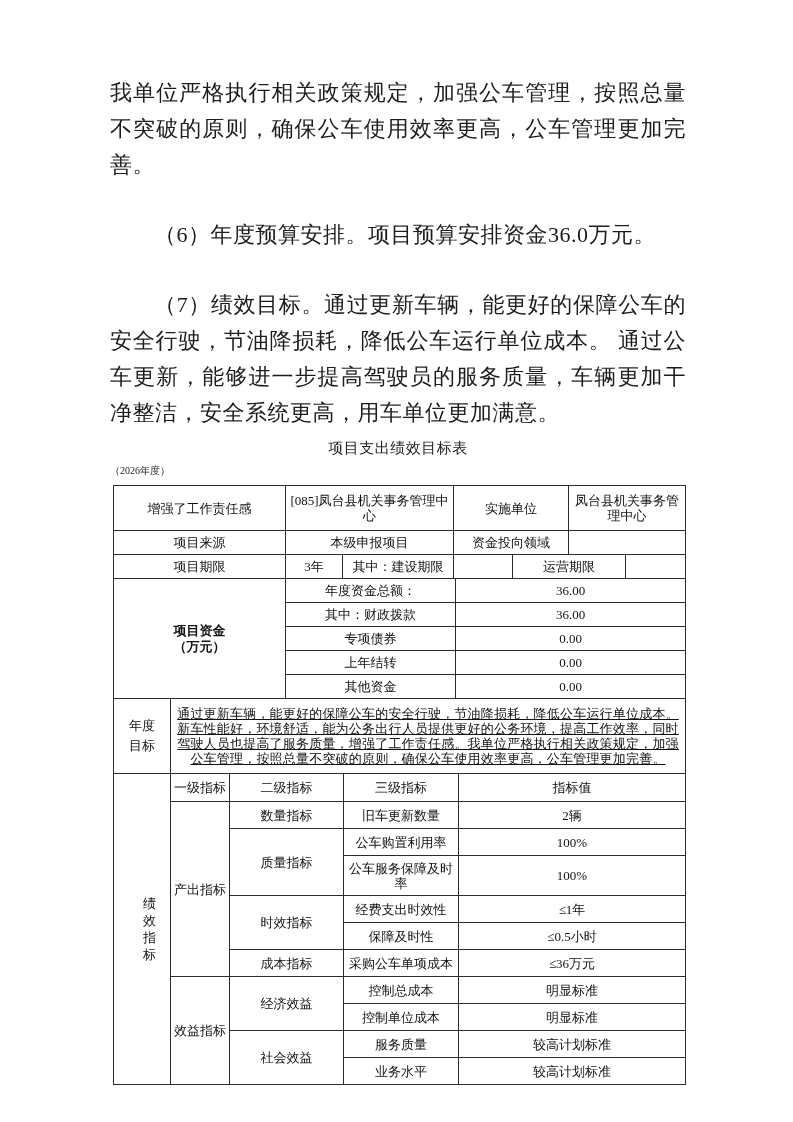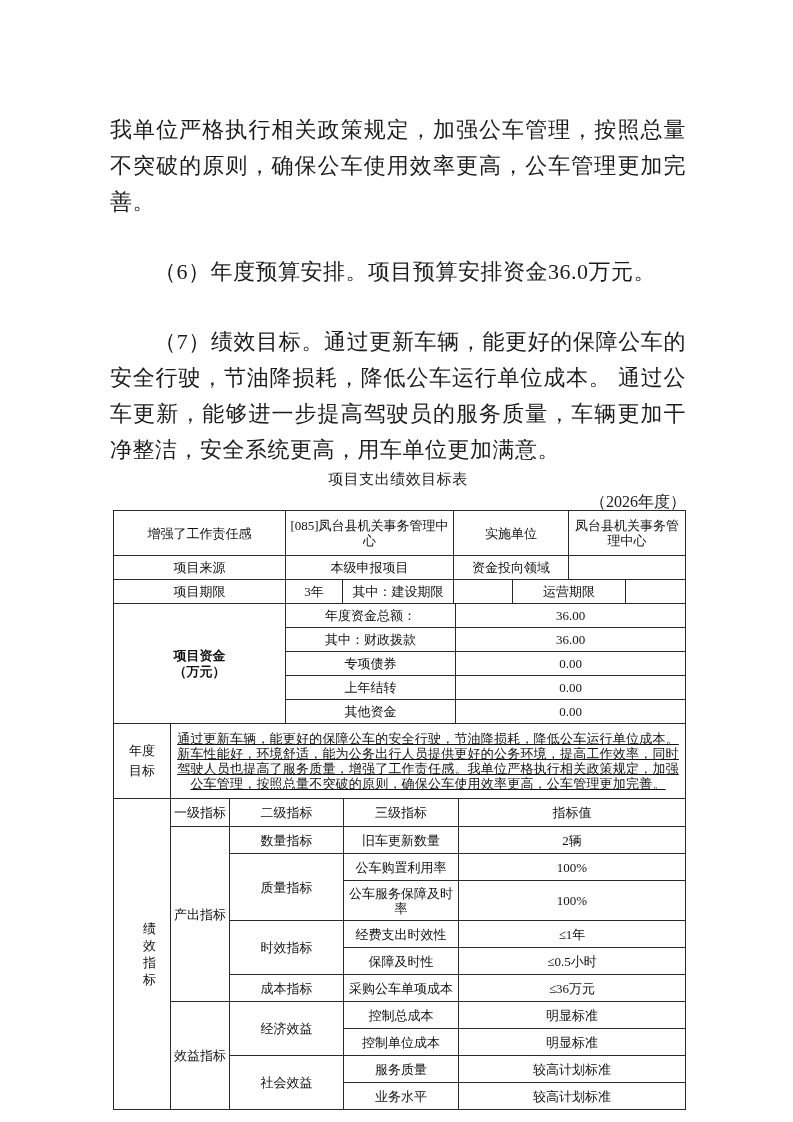--- a/index.html
+++ b/index.html
@@ -1,32 +1,32 @@
 <!DOCTYPE html>
 <html><head>
 <meta charset="utf-8">
 <style>
   html,body{margin:0;padding:0;}
   body{
     width:793px;height:1122px;background:#ffffff;overflow:hidden;
     font-family:"Liberation Serif","DejaVu Serif",serif;
     color:#1c1c1c;
   }
-  .content{padding:112px 107px 0 110px;width:576px;}
+  .content{padding:75px 107px 0 110px;width:576px;}
   .body-text p{
     margin:0;font-size:22px;line-height:36px;text-align:justify;
     text-justify:inter-character;letter-spacing:0.5px;
   }
   .body-text p.indent{text-indent:2em;margin-top:34px;}
   .tbl-title{
-    text-align:center;font-size:15px;line-height:18px;margin-top:2px;
+    text-align:center;font-size:15px;line-height:18px;margin-top:8px;
     letter-spacing:0.5px;
   }
   .tbl-subtitle{
-    text-align:right;font-size:16px;line-height:16px;margin-top:6px;margin-bottom:0;
+    text-align:left;font-size:10px;line-height:16px;margin-top:6px;margin-bottom:6px;
   }
   table.t{
     border-collapse:collapse;table-layout:fixed;width:572px;margin-left:3px;
     font-size:13px;color:#111;
   }
   table.t + table.t{margin-top:-1px;}
   table.t td{
     border:1px solid #2b2b2b;text-align:center;vertical-align:middle;
     padding:1px 3px;word-break:break-all;line-height:15px;
     overflow:hidden;

